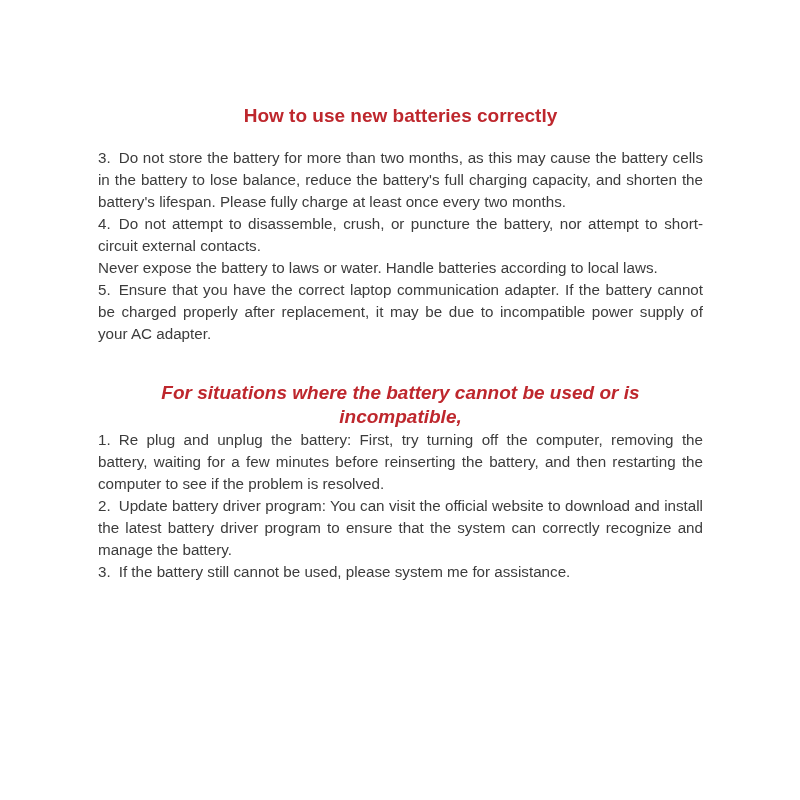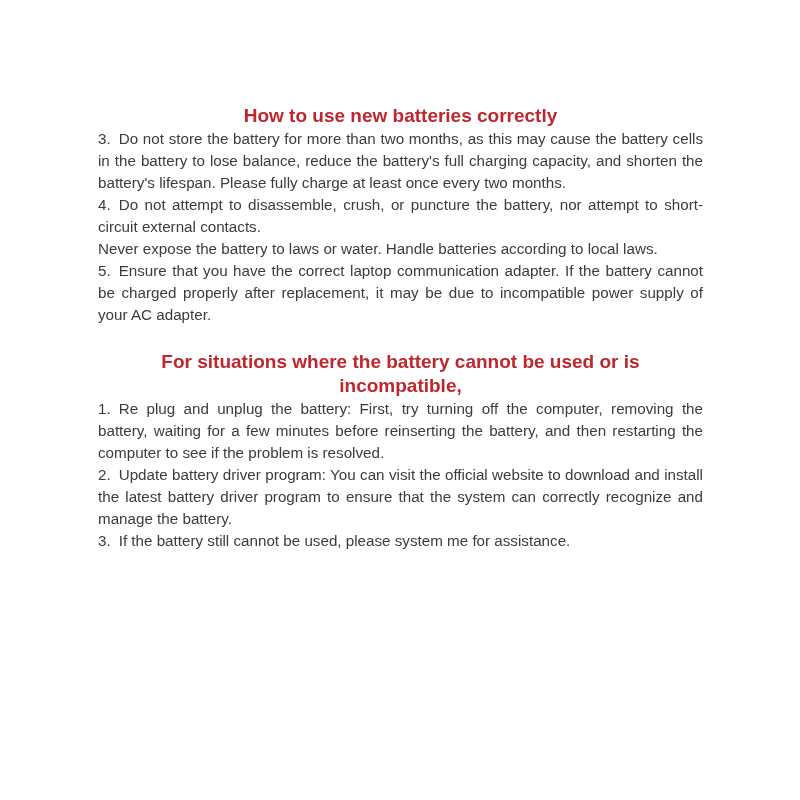--- a/index.html
+++ b/index.html
@@ -24,23 +24,25 @@
   .heading {
     color: #be272d;
     font-weight: bold;
     font-size: 19px;
     line-height: 24px;
     text-align: center;
     margin: 0;
   }
   .heading-1 {
     margin-top: 104px;
+    margin-bottom: 19px;
   }
   .heading-2 {
-    margin-top: 24px;
+    margin-top: 36px;
+    font-style: italic;
   }
   .heading-3 {
     margin-top: 21px;
     margin-bottom: 15px;
   }
   .body-item {
     margin: 0;
     color: #3c3c3c;
     font-size: 15.2px;
     line-height: 22px;

